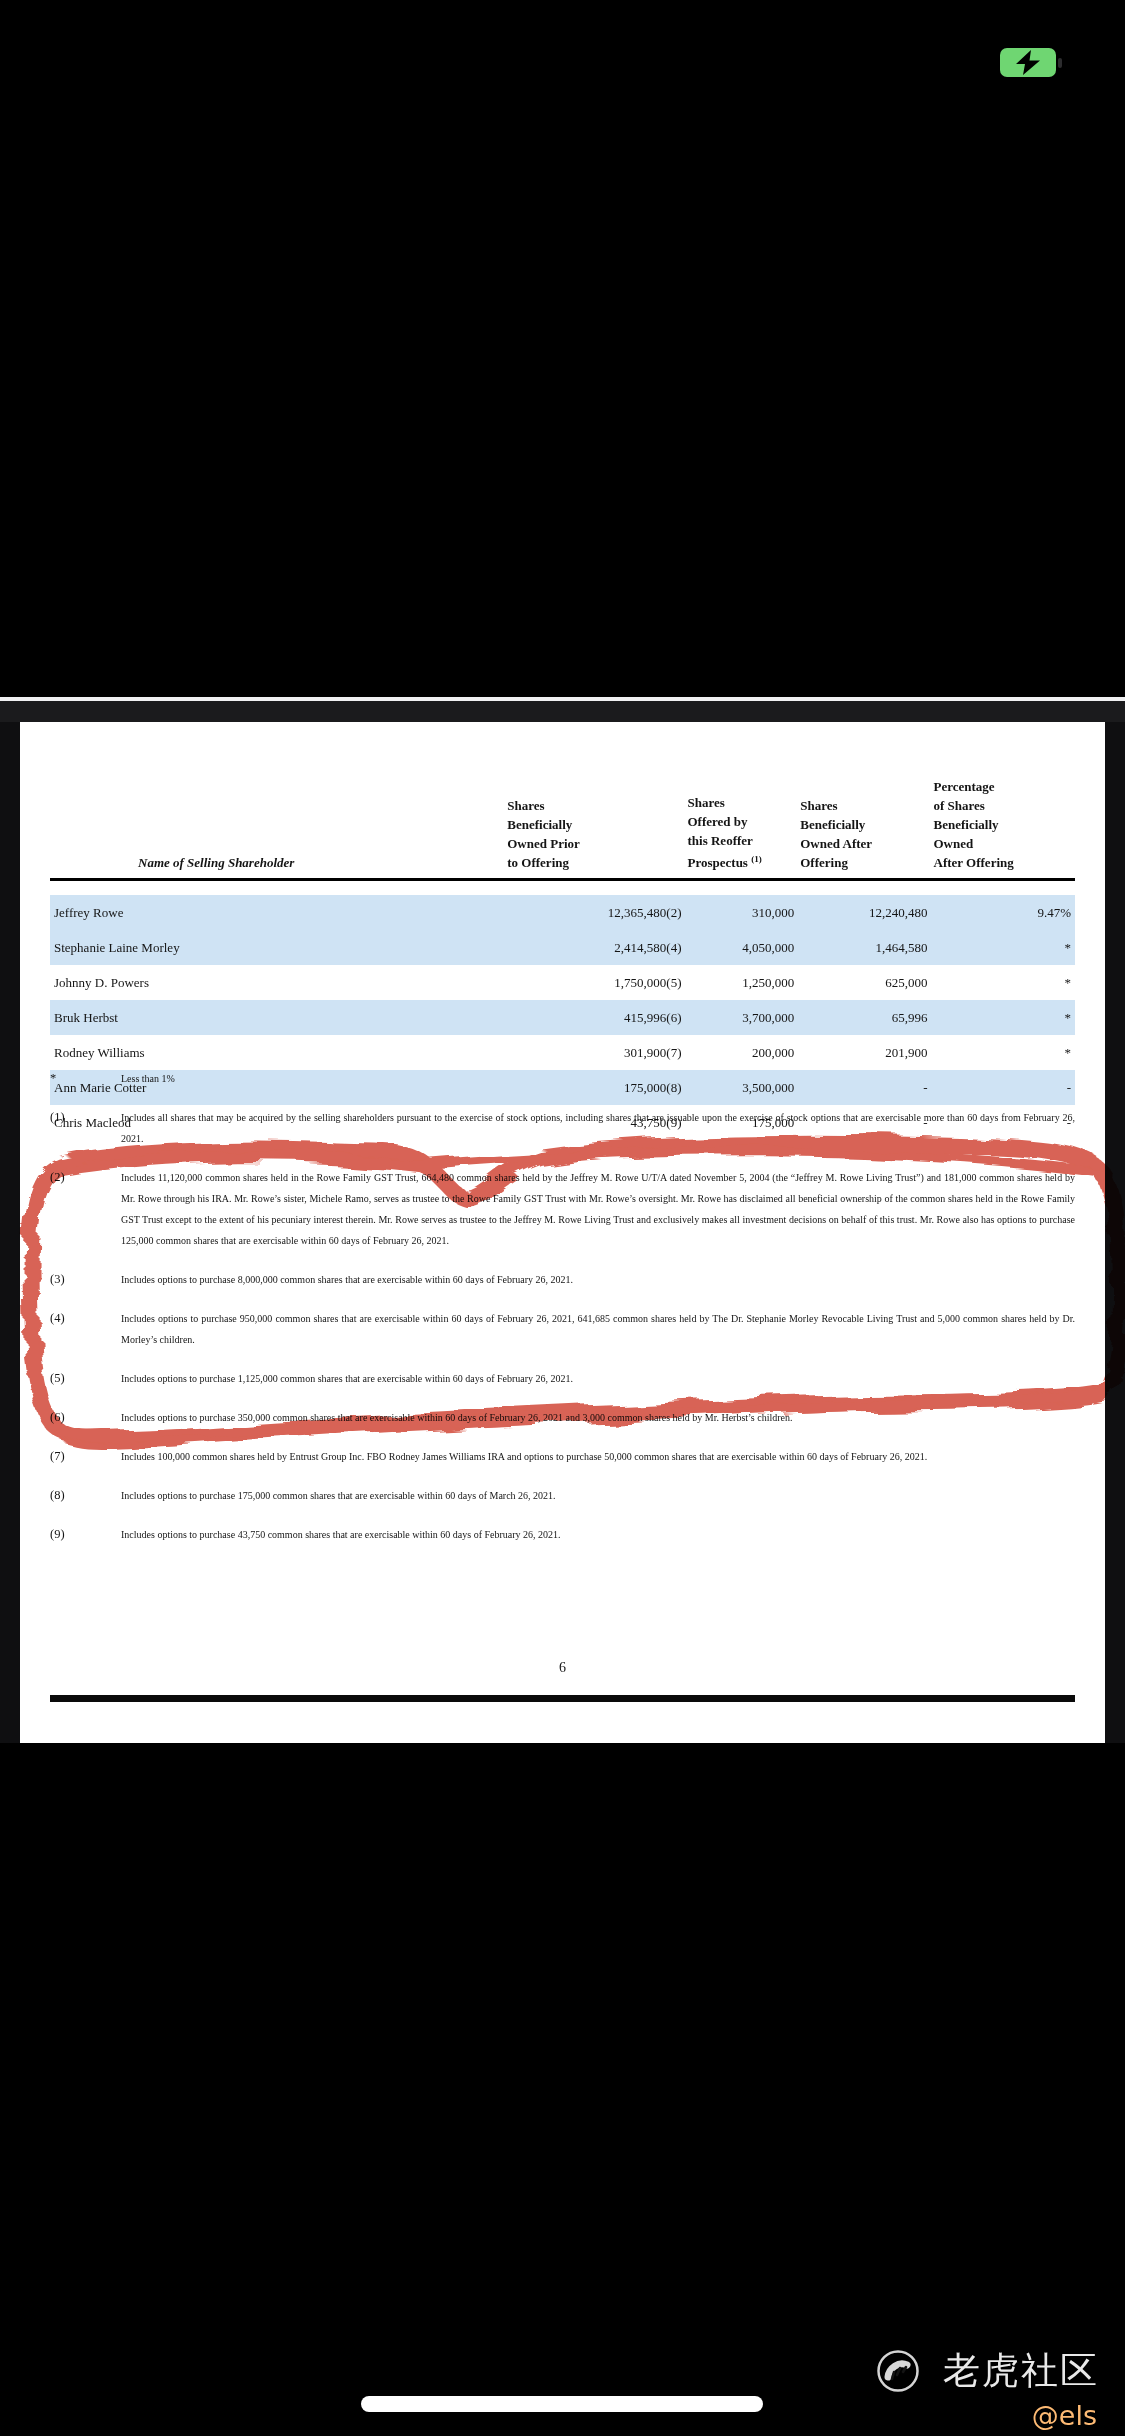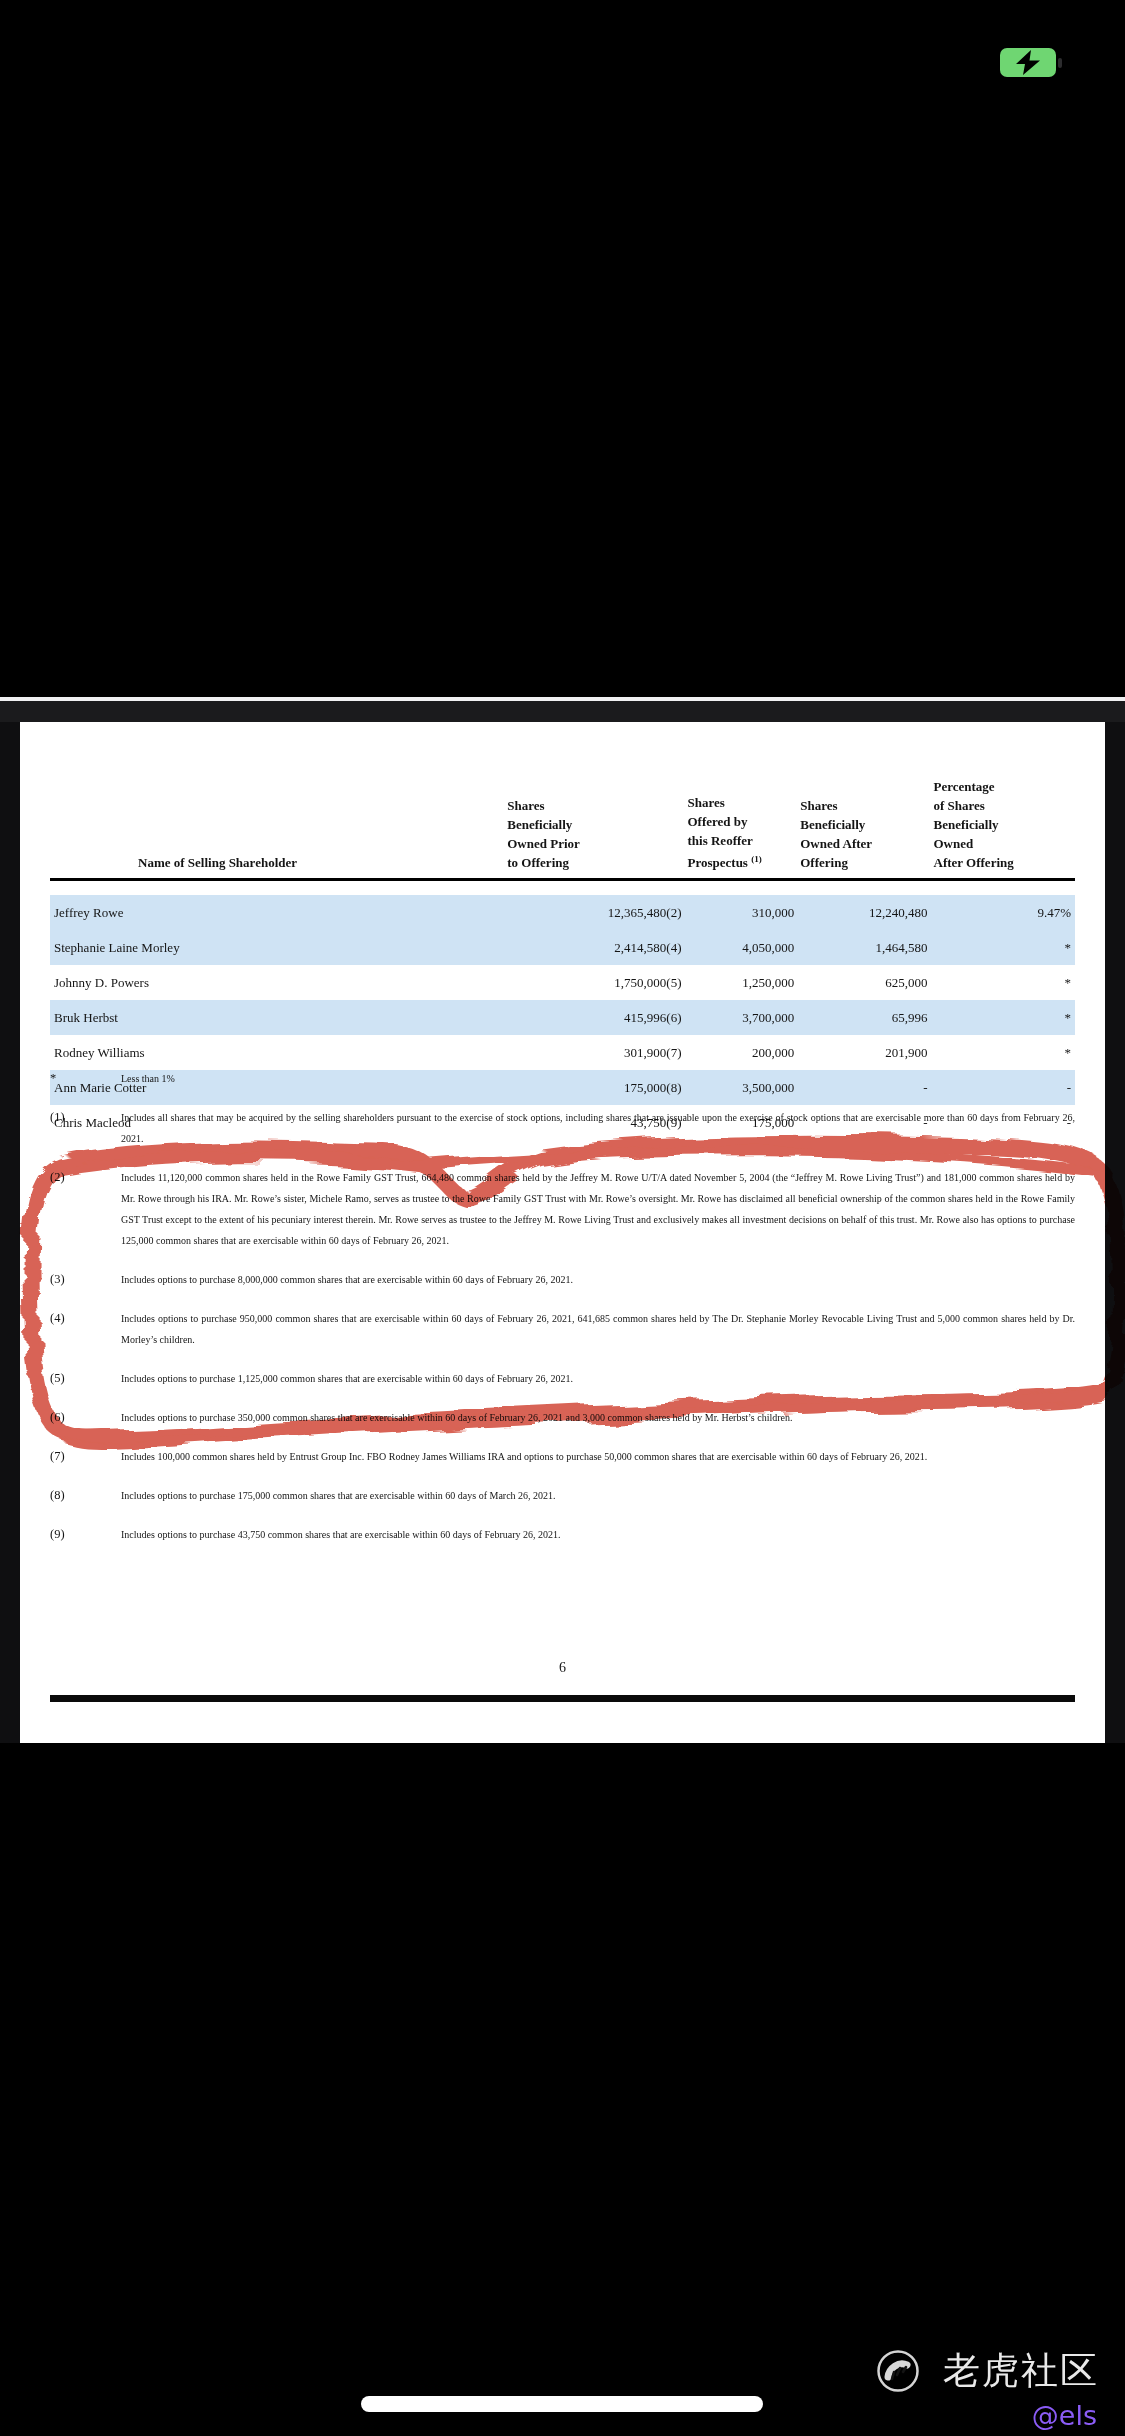--- a/index.html
+++ b/index.html
@@ -14,21 +14,21 @@
   
   .viewer{position:absolute;left:0;top:722px;width:1125px;height:1021px;background:#0f0f11;}
   .page{position:absolute;left:20px;top:0;width:1085px;height:1021px;background:#ffffff;color:#151515;}
   
   .doc-table{position:absolute;left:30px;top:55px;width:1025px;border-collapse:collapse;
              table-layout:fixed;font-size:13px;}
   .doc-table col.c1{width:37%;} .doc-table col.c2{width:25%;}
   .doc-table col.c3{width:11%;} .doc-table col.c4{width:13%;} .doc-table col.c5{width:14%;}
   .doc-table th{vertical-align:bottom;text-align:left;font-weight:bold;line-height:19px;
                 padding:0 2px 6px 2px;border-bottom:3px solid #000;}
-  .doc-table th.h1{padding-left:88px;}
+  .doc-table th.h1{padding-left:88px;font-style:italic;}
   .doc-table th.h2{padding-left:78px;}
   .doc-table th sup{font-size:9px;}
   .doc-table td{height:35px;line-height:19.6px;padding:0 4px;text-align:right;white-space:nowrap;
                 overflow:hidden;}
   .doc-table td.name{text-align:left;padding-left:4px;}
   .doc-table tr.blue td{background:var(--row-blue,#cfe3f4);}
   .doc-table tr.spacer td{height:14px;background:#fff;}
   
   .footnotes{position:absolute;left:30px;top:346px;width:1025px;}
   .fn-row{display:flex;margin-bottom:18px;}
@@ -38,21 +38,21 @@
   .page-number{position:absolute;left:30px;top:938px;width:1025px;text-align:center;font-size:14px;}
   .bottom-rule{position:absolute;left:30px;top:973px;width:1025px;height:7px;background:#0a0a0a;}
   
   .annotation{position:absolute;left:0;top:0;width:1125px;height:2436px;pointer-events:none;
               mix-blend-mode:multiply;opacity:.92;}
   
   .watermark{position:absolute;right:26px;top:2346px;text-align:right;
              font-family:"DejaVu Sans","Liberation Sans",sans-serif;color:#e9e9e9;}
   .wm-row{display:flex;align-items:center;justify-content:flex-end;gap:22px;}
   .wm-name{font-size:37px;letter-spacing:2px;}
-  .wm-handle{font-size:27px;color:#8b5cf6;margin-top:4px;padding-right:2px;}
+  .wm-handle{font-size:27px;color:#fdba74;margin-top:4px;padding-right:2px;}
   
   .home-indicator{position:absolute;left:361px;top:2396px;width:402px;height:16px;
                   border-radius:8px;background:#ffffff;}
 </style>
 </head>
 <body>
 
 <div class="screen">
 
   <div class="statusbar">

